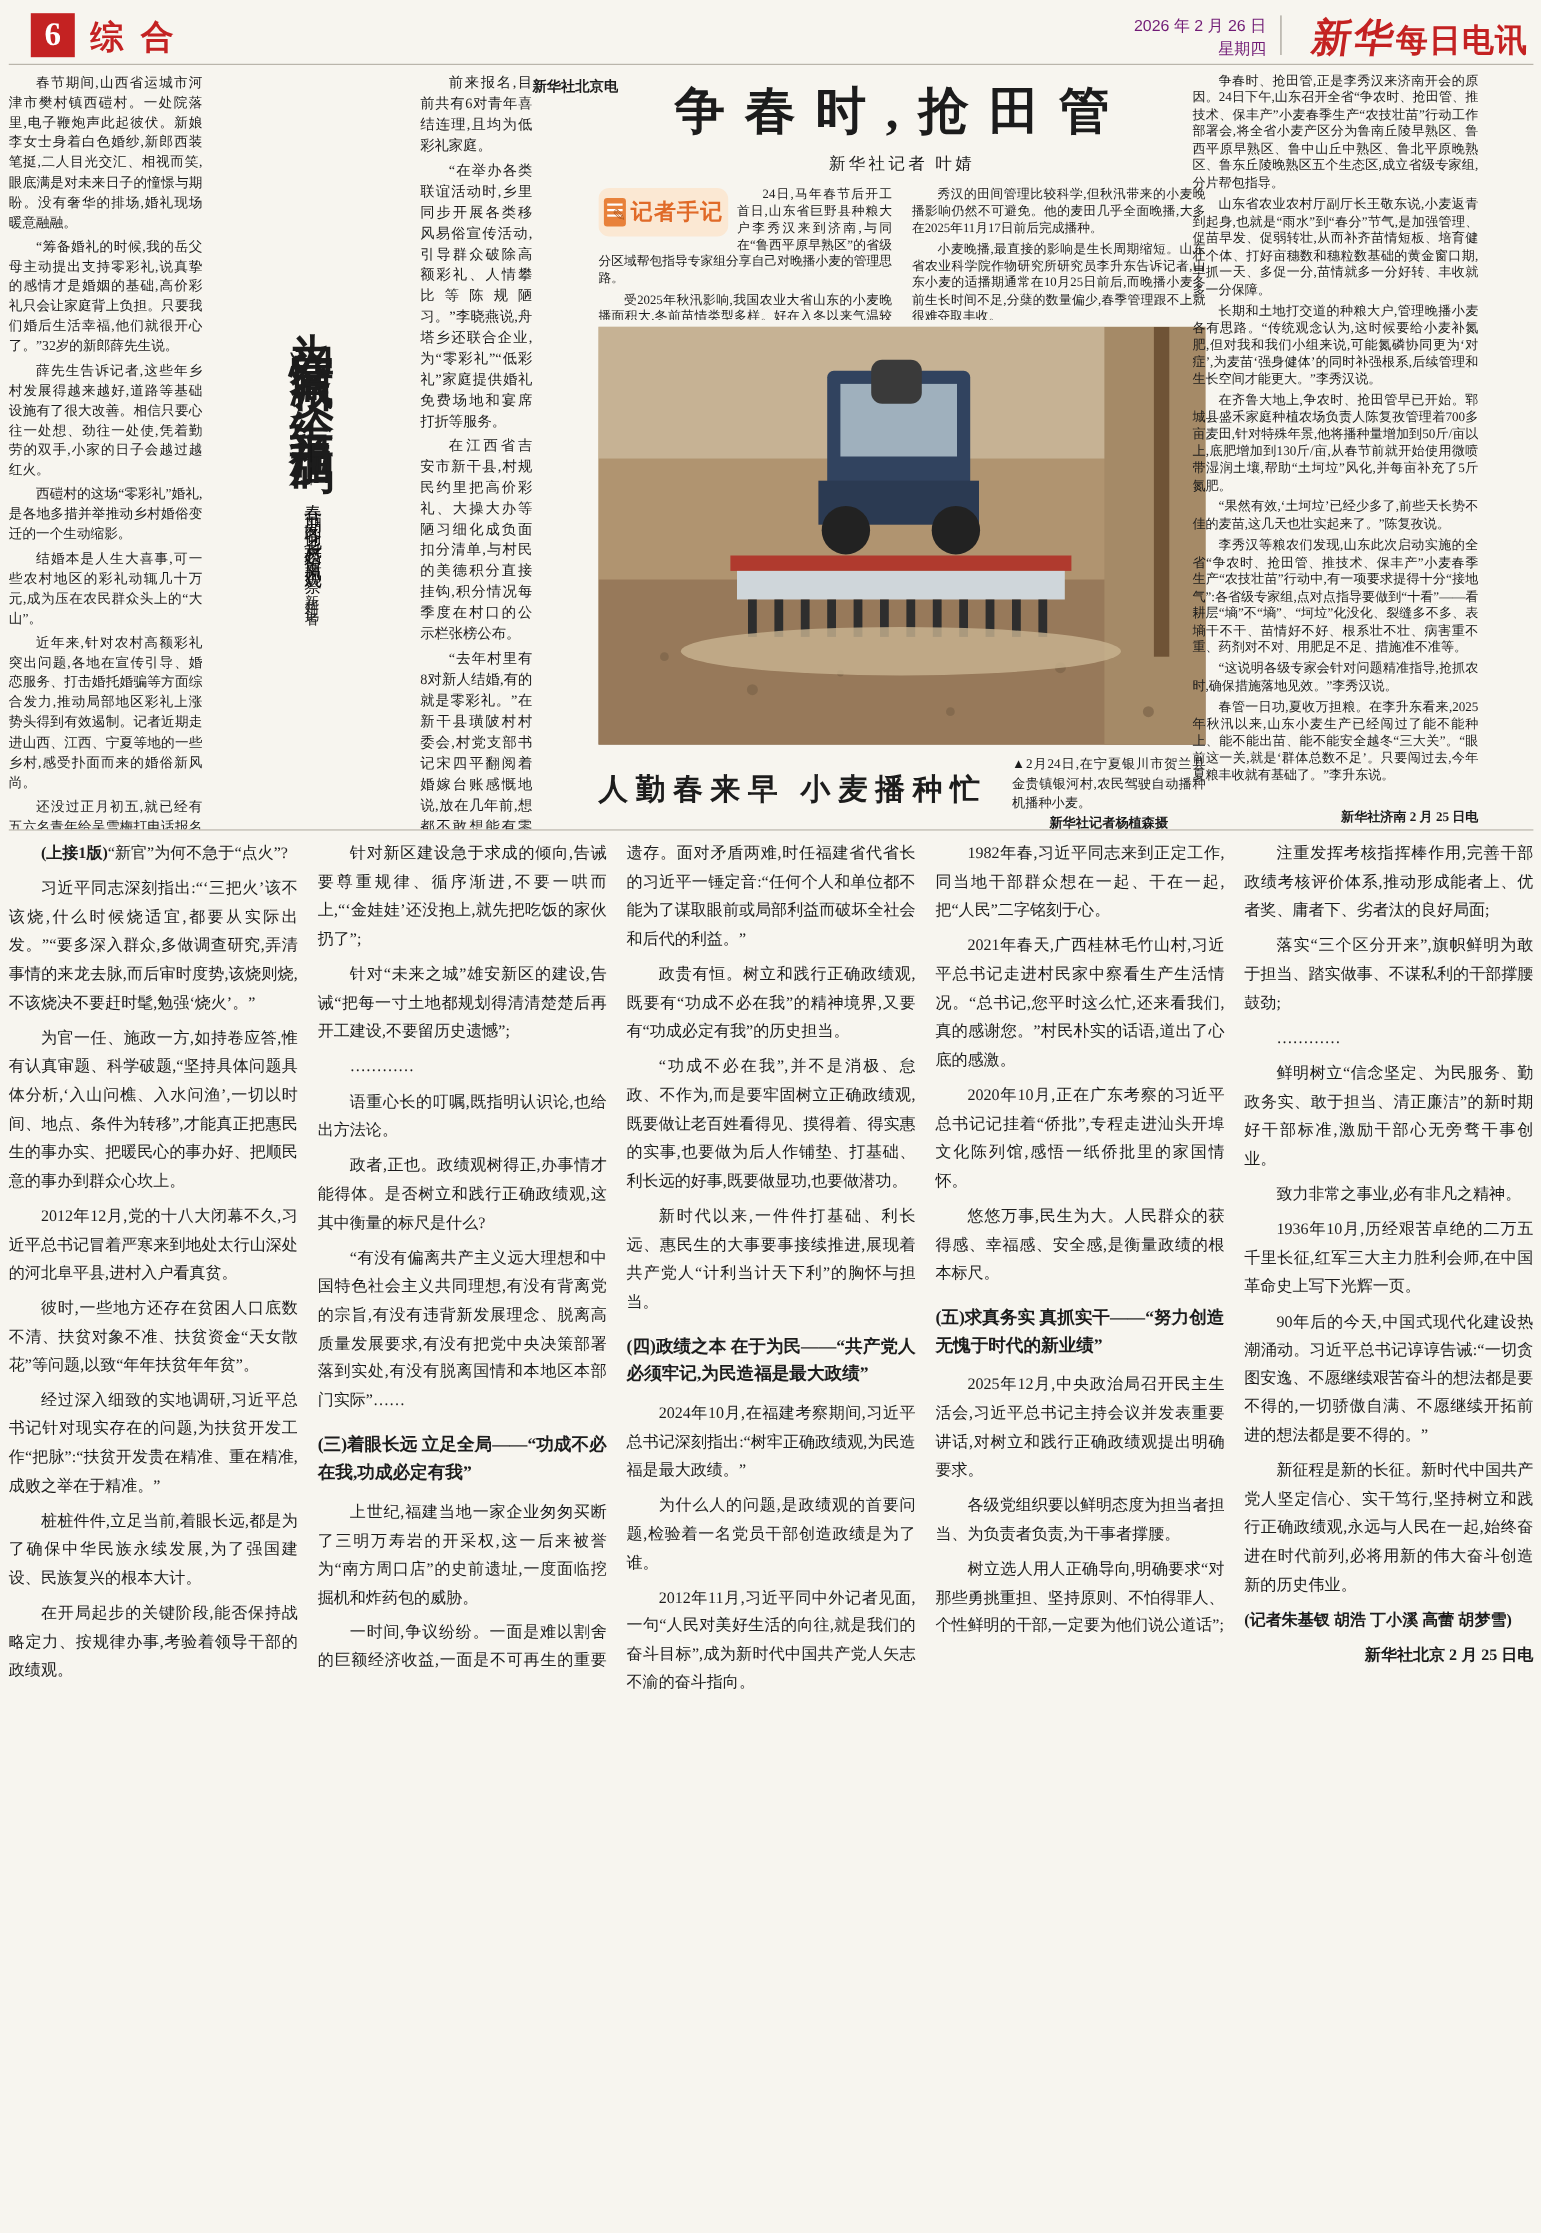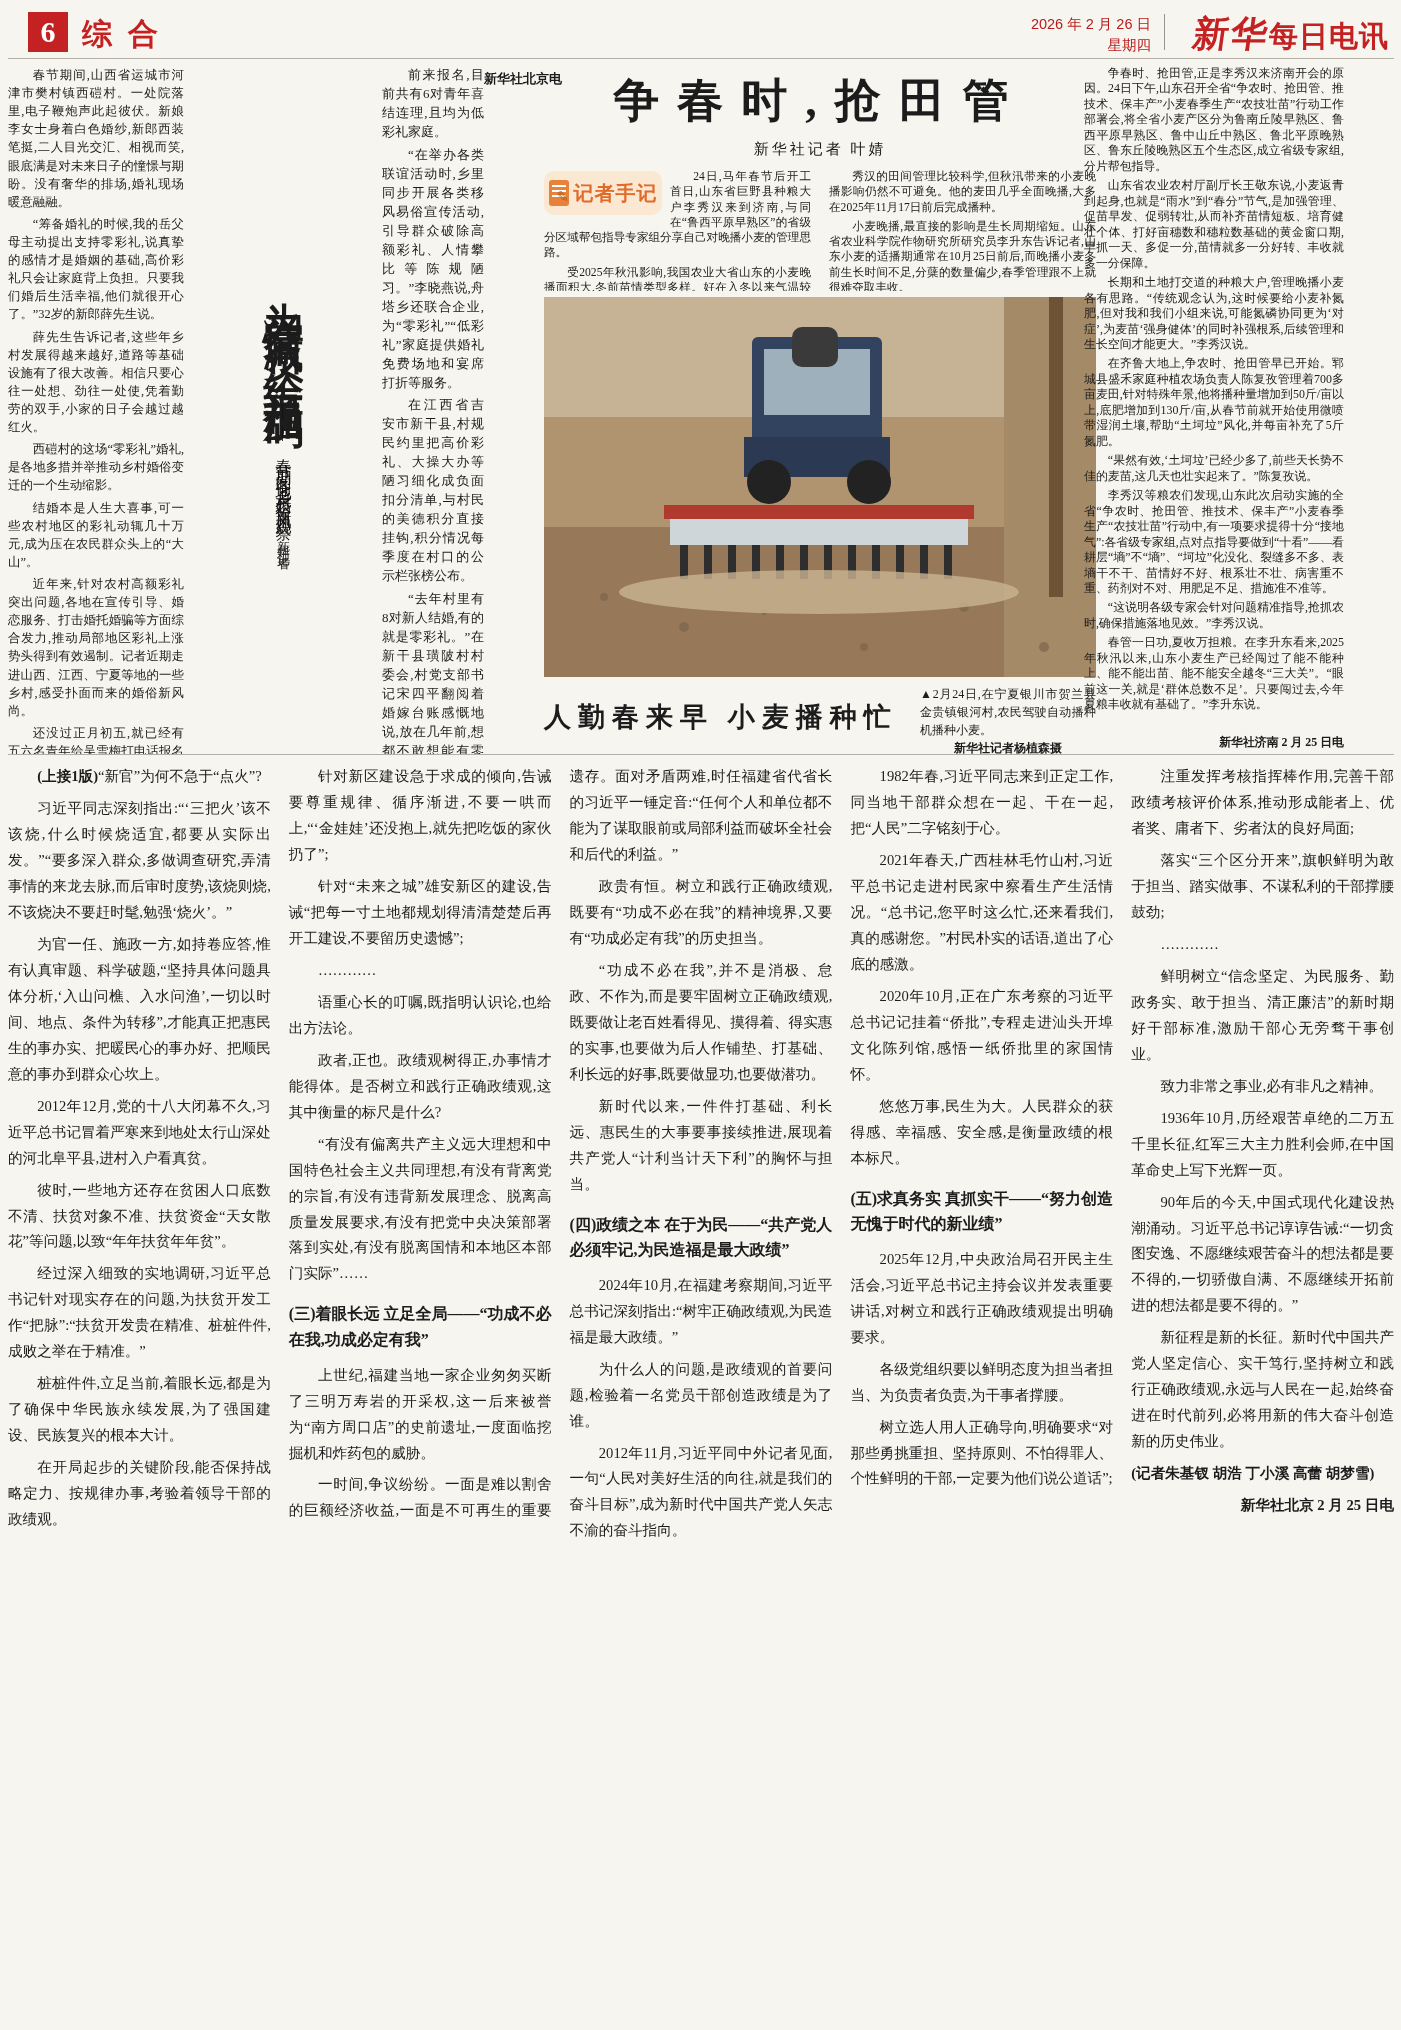--- a/index.html
+++ b/index.html
@@ -2,21 +2,21 @@
 <html><head>
 <meta charset="utf-8">
 <style>
   html,body{margin:0;padding:0;}
   body{width:1401px;height:2030px;position:relative;background:#f7f5ef;
        font-family:"Liberation Serif","DejaVu Serif",serif;color:#1c1c1c;overflow:hidden;}
   .abs{position:absolute;}
   .pagebox{position:absolute;left:28px;top:12px;width:40px;height:40px;background:#c42222;color:#fff;
            font-weight:bold;font-size:30px;line-height:40px;text-align:center;font-family:"Liberation Serif",serif;}
   .sectiontitle{position:absolute;left:82px;top:14px;color:#c42222;font-size:30px;font-weight:bold;letter-spacing:16px;}
-  .dateblock{position:absolute;right:250px;top:14px;text-align:right;font-size:14.5px;line-height:1.45;color:#b91c1c;
+  .dateblock{position:absolute;right:250px;top:14px;text-align:right;font-size:14.5px;line-height:1.45;color:#701a75;
              font-family:"Liberation Sans",sans-serif;}
   .head-divider{position:absolute;right:236px;top:14px;width:1px;height:36px;background:#9a968c;}
   .masthead{position:absolute;right:12px;top:10px;color:#c42222;font-weight:bold;white-space:nowrap;}
   .masthead .m1{font-size:36px;transform:skewX(-8deg);display:inline-block;letter-spacing:2px;}
   .masthead .m2{font-size:29px;letter-spacing:1px;}
   .rule{position:absolute;background:#b3afa4;height:1px;}
   
   p{margin:0 0 4px 0;text-indent:2em;text-align:justify;}
   
   #left-zone{left:8px;top:66px;width:556px;height:688px;display:flex;gap:10px;}
@@ -193,21 +193,21 @@
 </div>
 
 <div class="rule" style="left:8px;top:754px;width:1386px;"></div>
 
 <div id="bottom-zone" class="abs">
     <p><b class="leadtag">(上接1版)</b>“新官”为何不急于“点火”?</p>
     <p>习近平同志深刻指出:“‘三把火’该不该烧,什么时候烧适宜,都要从实际出发。”“要多深入群众,多做调查研究,弄清事情的来龙去脉,而后审时度势,该烧则烧,不该烧决不要赶时髦,勉强‘烧火’。”</p>
     <p>为官一任、施政一方,如持卷应答,惟有认真审题、科学破题,“坚持具体问题具体分析,‘入山问樵、入水问渔’,一切以时间、地点、条件为转移”,才能真正把惠民生的事办实、把暖民心的事办好、把顺民意的事办到群众心坎上。</p>
     <p>2012年12月,党的十八大闭幕不久,习近平总书记冒着严寒来到地处太行山深处的河北阜平县,进村入户看真贫。</p>
     <p>彼时,一些地方还存在贫困人口底数不清、扶贫对象不准、扶贫资金“天女散花”等问题,以致“年年扶贫年年贫”。</p>
-    <p>经过深入细致的实地调研,习近平总书记针对现实存在的问题,为扶贫开发工作“把脉”:“扶贫开发贵在精准、桩桩件件,成败之举在于精准。”</p>
+    <p>经过深入细致的实地调研,习近平总书记针对现实存在的问题,为扶贫开发工作“把脉”:“扶贫开发贵在精准、重在精准,成败之举在于精准。”</p>
     <p>桩桩件件,立足当前,着眼长远,都是为了确保中华民族永续发展,为了强国建设、民族复兴的根本大计。</p>
     <p>在开局起步的关键阶段,能否保持战略定力、按规律办事,考验着领导干部的政绩观。</p>
     <p>针对新区建设急于求成的倾向,告诫要尊重规律、循序渐进,不要一哄而上,“‘金娃娃’还没抱上,就先把吃饭的家伙扔了”;</p>
     <p>针对“未来之城”雄安新区的建设,告诫“把每一寸土地都规划得清清楚楚后再开工建设,不要留历史遗憾”;</p>
     <p>…………</p>
     <p>语重心长的叮嘱,既指明认识论,也给出方法论。</p>
     <p>政者,正也。政绩观树得正,办事情才能得体。是否树立和践行正确政绩观,这其中衡量的标尺是什么?</p>
     <p>“有没有偏离共产主义远大理想和中国特色社会主义共同理想,有没有背离党的宗旨,有没有违背新发展理念、脱离高质量发展要求,有没有把党中央决策部署落到实处,有没有脱离国情和本地区本部门实际”……</p>
     <h3 class="subhead">(三)着眼长远  立足全局——“功成不必在我,功成必定有我”</h3>
     <p>上世纪,福建当地一家企业匆匆买断了三明万寿岩的开采权,这一后来被誉为“南方周口店”的史前遗址,一度面临挖掘机和炸药包的威胁。</p>

